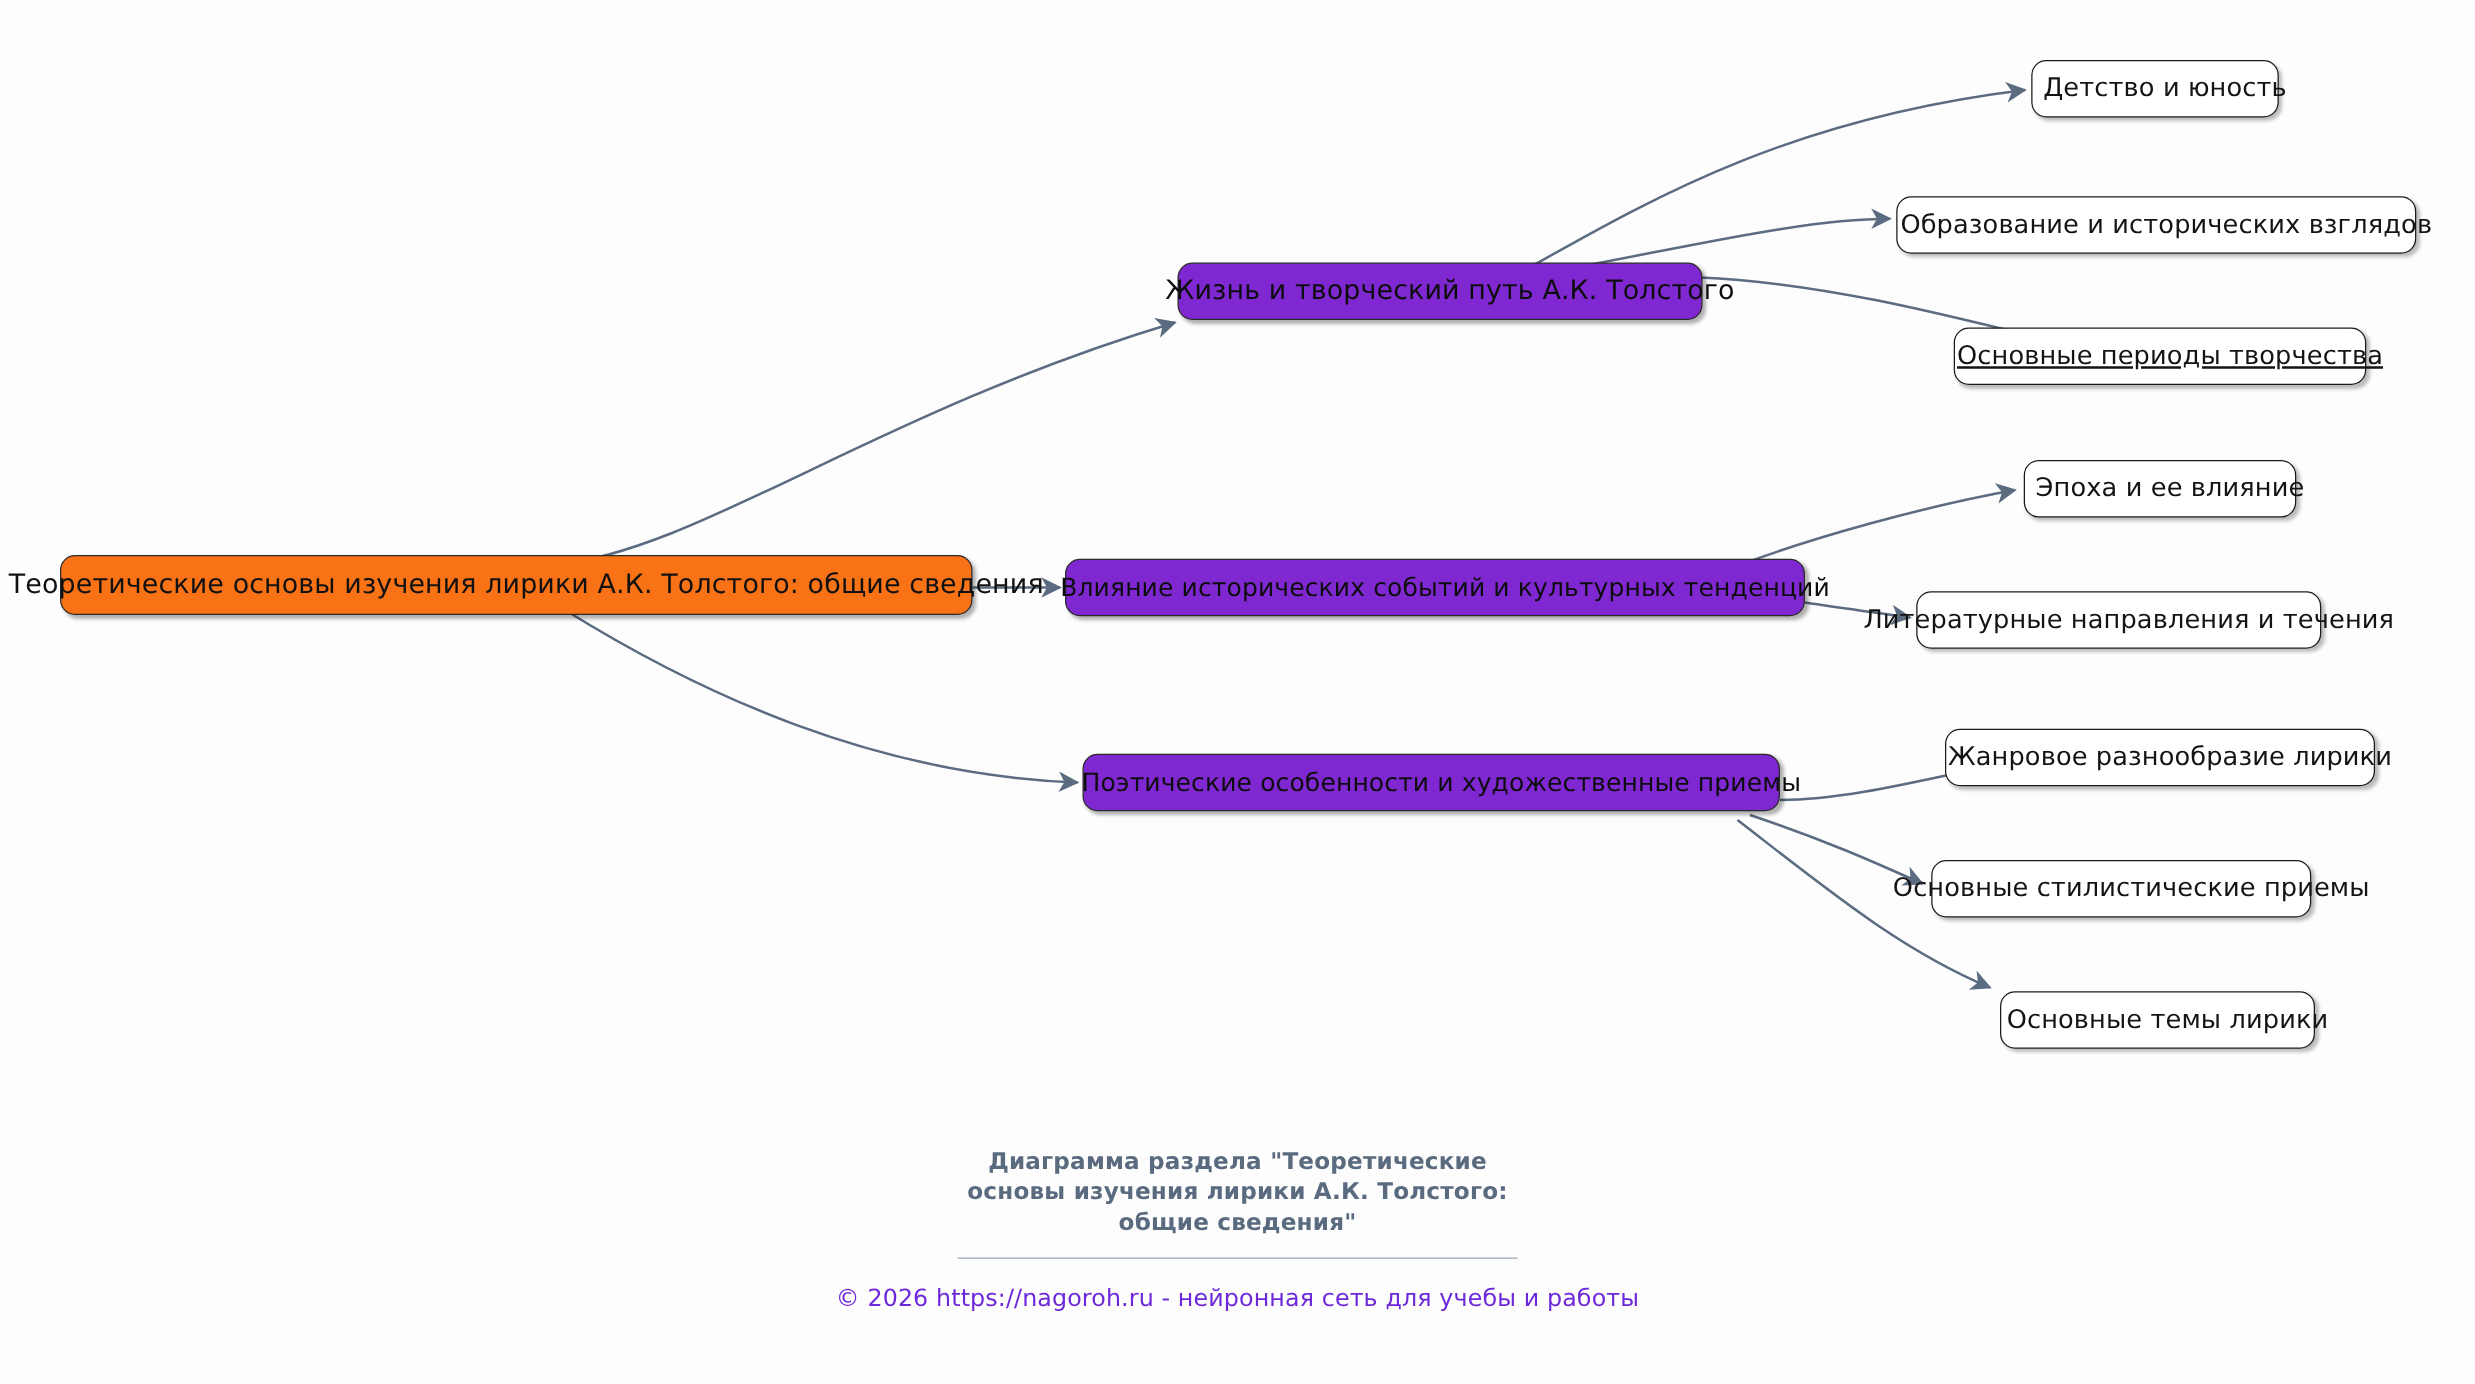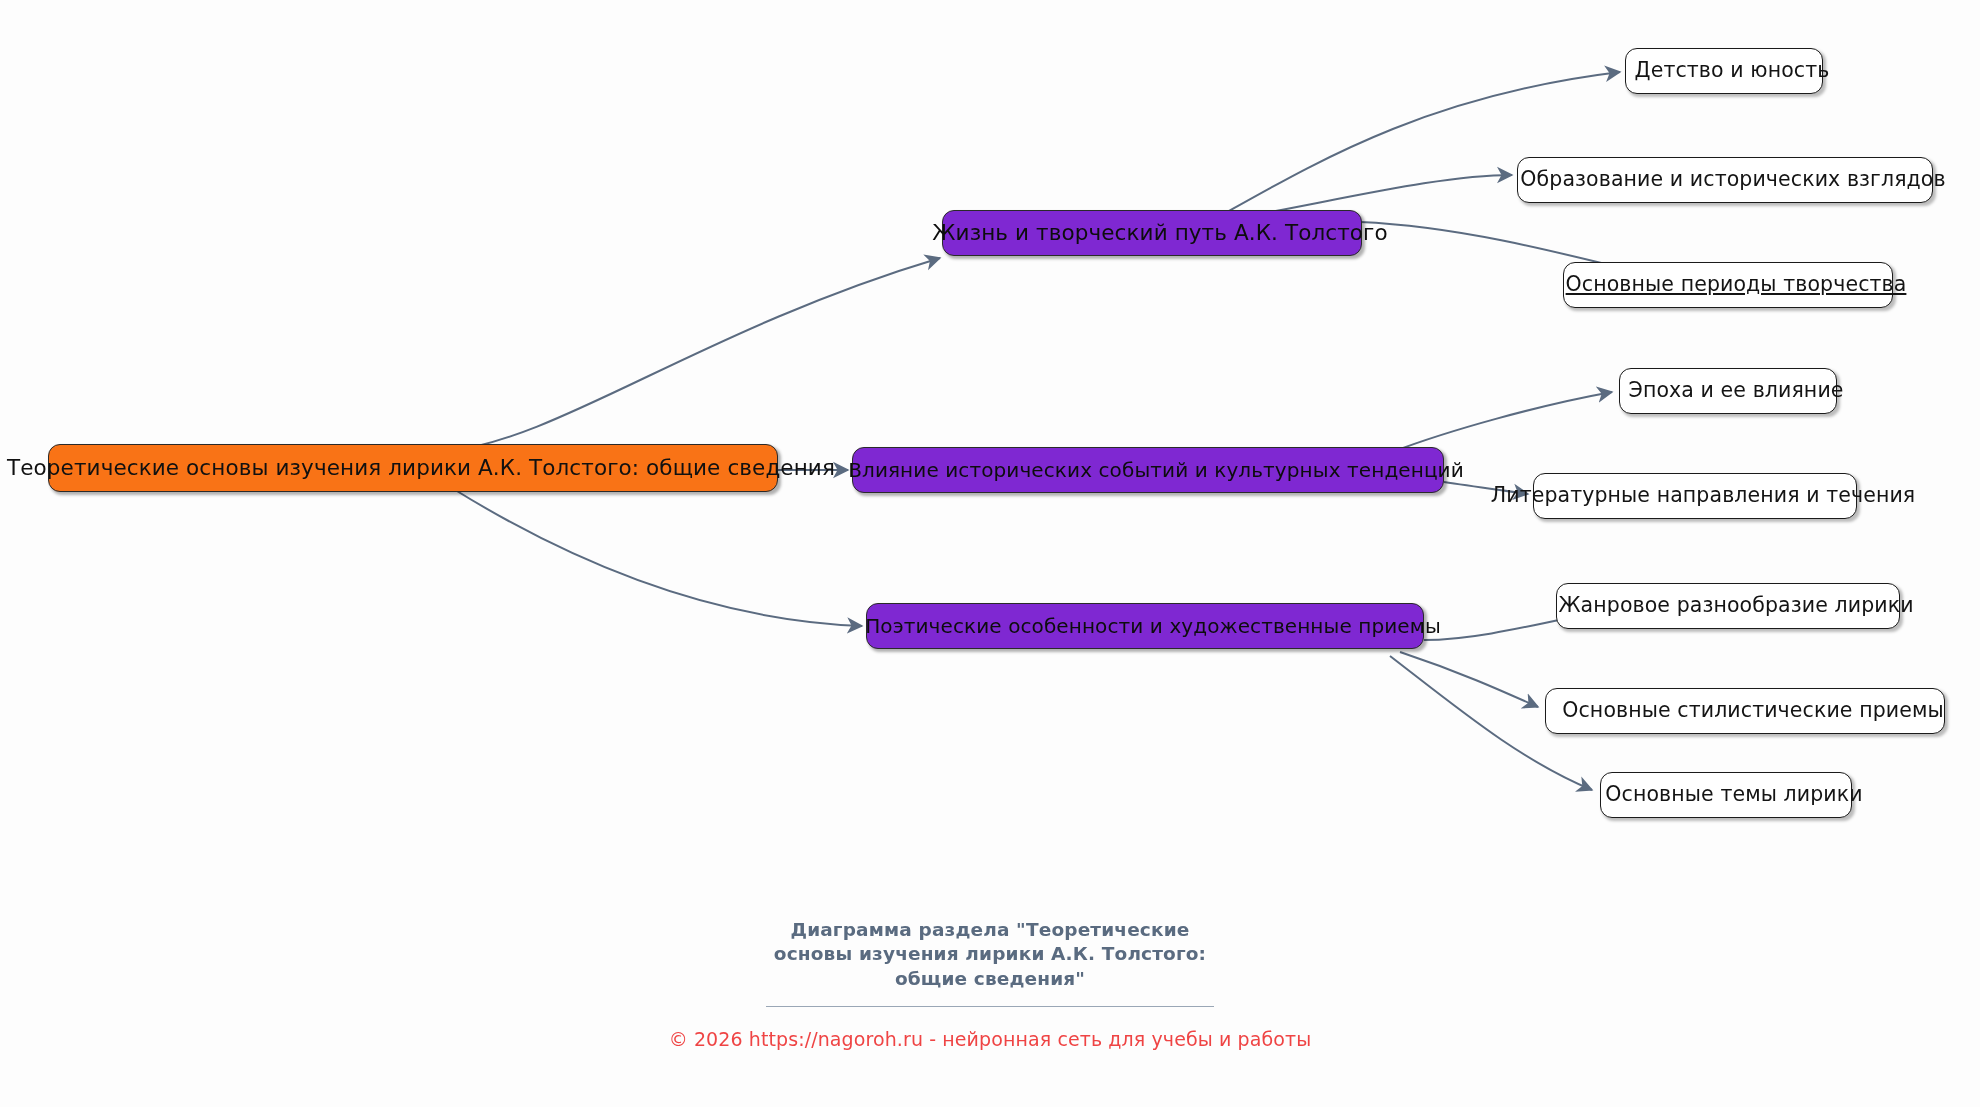--- a/index.html
+++ b/index.html
@@ -84,21 +84,21 @@
     width: 470px;
   }
   .footer-rule {
     width: 448px;
     height: 0;
     border-top: 1.3px solid #9aa7b6;
     margin: 15px auto 0 auto;
   }
   .footer-copy {
     font-size: 19px;
-    color: #ef4444;
+    color: #6d28d9;
     margin-top: 21px;
     letter-spacing: 0.1px;
   }
 </style>
 </head>
 <body>
 
 <div id="canvas">
 
   <svg id="edge-layer" viewBox="0 0 1980 1107" width="1980" height="1107" xmlns="http://www.w3.org/2000/svg">
@@ -161,25 +161,25 @@
   </div>
 
   <div class="node node-leaf" style="left:1533px; top:473px; width:324px; height:46px;">
     <span class="node-label">Литературные направления и течения</span>
   </div>
 
   <div class="node node-leaf" style="left:1556px; top:583px; width:344px; height:46px;">
     <span class="node-label">Жанровое разнообразие лирики</span>
   </div>
 
-  <div class="node node-leaf" style="left:1545px; top:688px; width:400px; height:46px;">
+  <div class="node node-leaf" style="left:1545px; top:688px; width:304px; height:46px;">
     <span class="node-label">Основные стилистические приемы</span>
   </div>
 
-  <div class="node node-leaf" style="left:1600px; top:772px; width:252px; height:46px;">
+  <div class="node node-leaf" style="left:1600px; top:793px; width:252px; height:46px;">
     <span class="node-label">Основные темы лирики</span>
   </div>
 
   <div id="footer" style="top:918px;">
     <div class="footer-title">Диаграмма раздела "Теоретические основы изучения лирики А.К. Толстого: общие сведения"</div>
     <div class="footer-rule"></div>
     <div class="footer-copy">© 2026 https://nagoroh.ru - нейронная сеть для учебы и работы</div>
   </div>
 
 </div>

